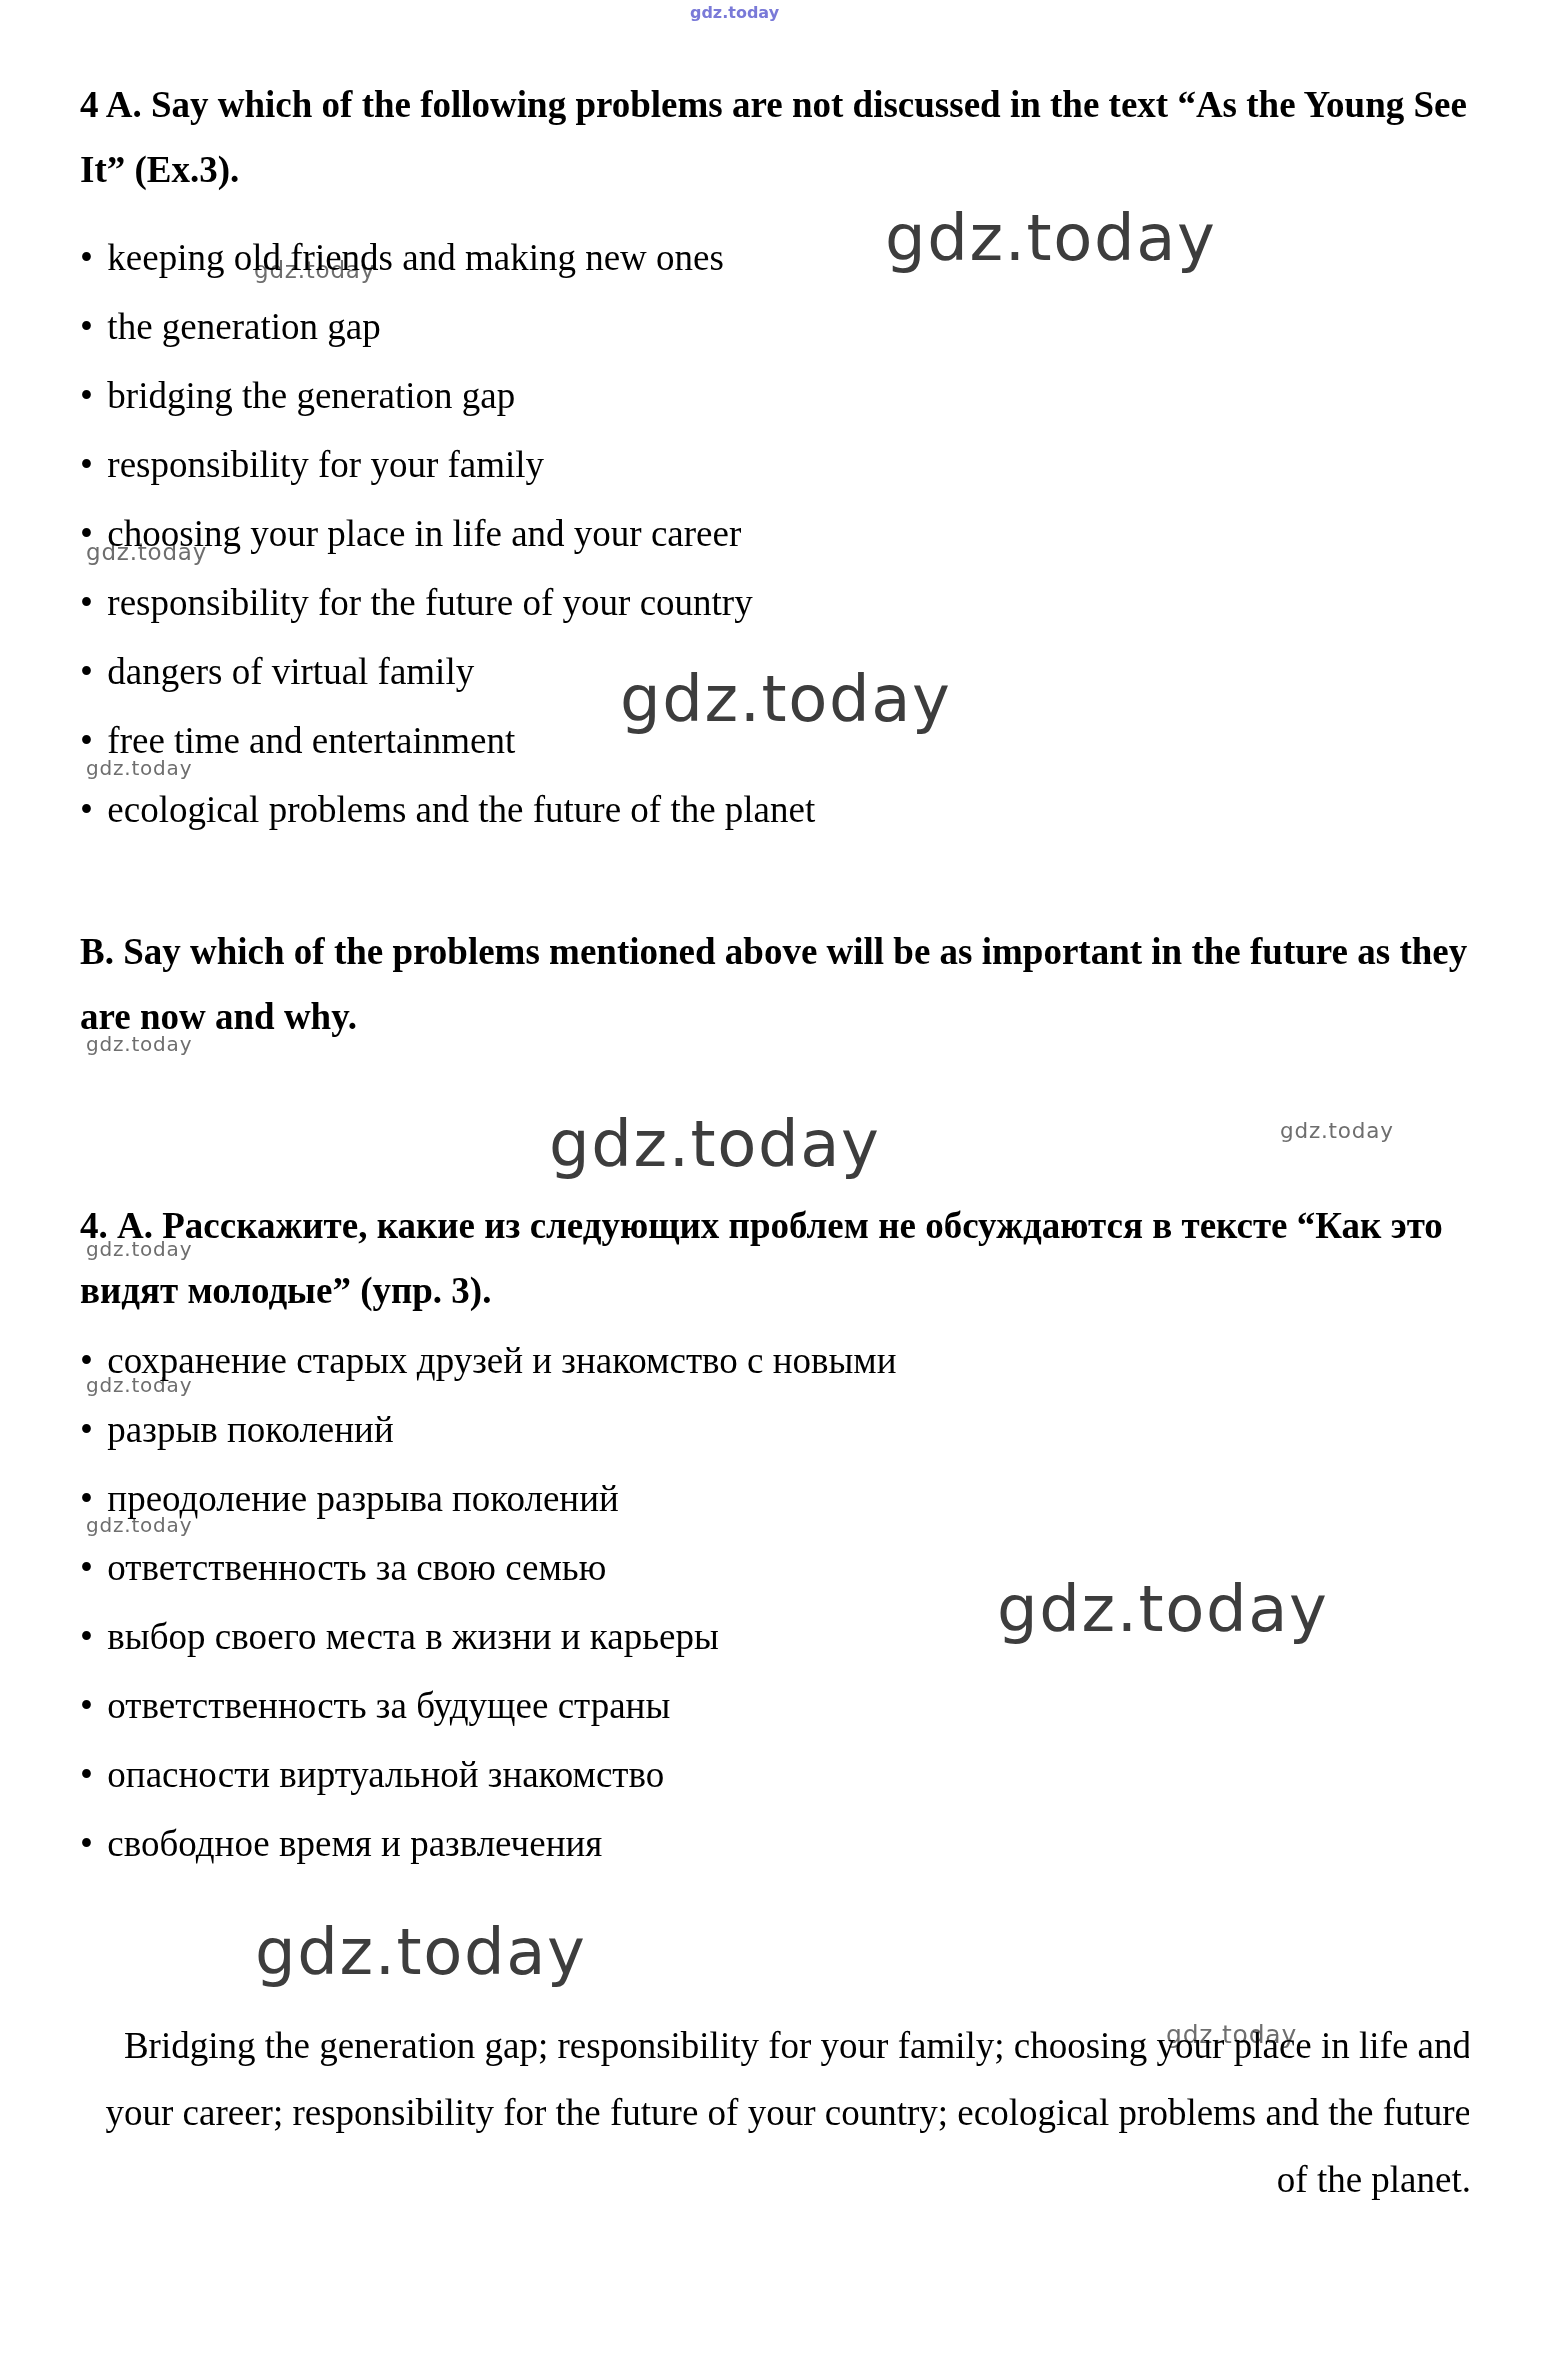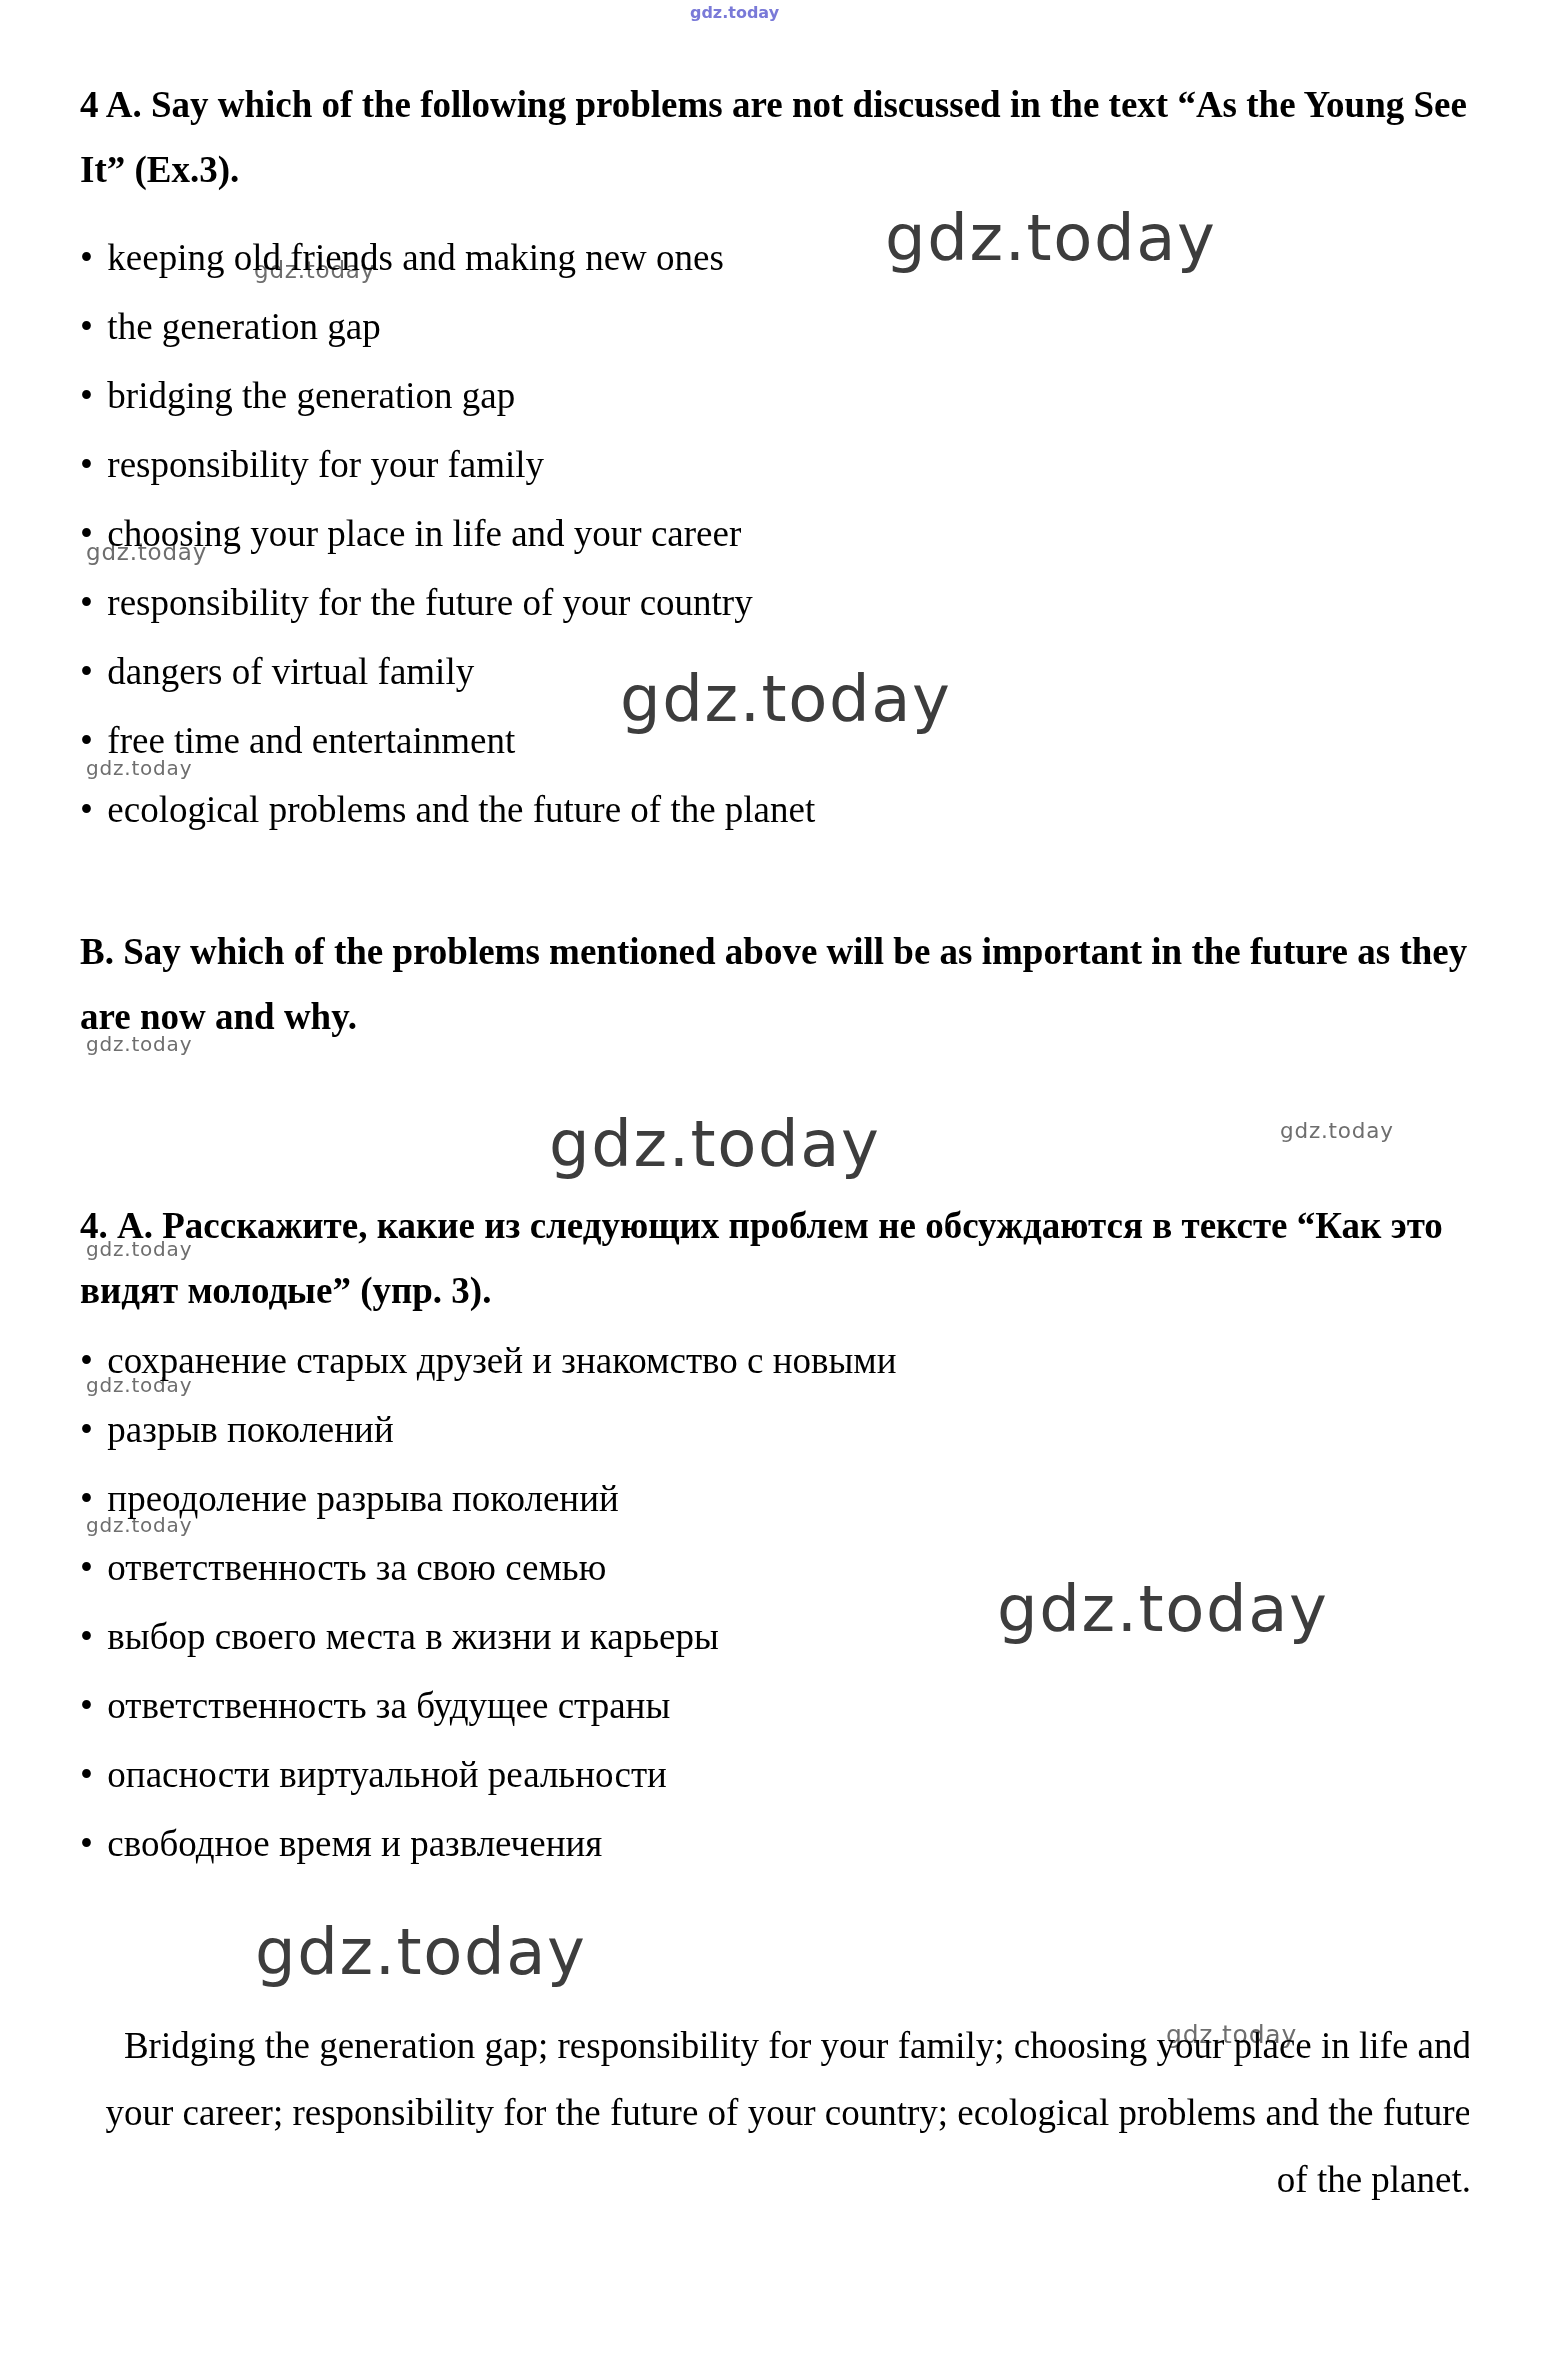--- a/index.html
+++ b/index.html
@@ -111,21 +111,21 @@
 
     <h2 class="heading heading-ru">4. А. Расскажите, какие из следующих проблем не обсуждаются в тексте “Как это видят молодые” (упр. 3).</h2>
 
     <ul class="problem-list ru-list">
       <li><span class="mk">•</span><span>сохранение старых друзей и знакомство с новыми</span></li>
       <li><span class="mk">•</span><span>разрыв поколений</span></li>
       <li><span class="mk">•</span><span>преодоление разрыва поколений</span></li>
       <li><span class="mk">•</span><span>ответственность за свою семью</span></li>
       <li><span class="mk">•</span><span>выбор своего места в жизни и карьеры</span></li>
       <li><span class="mk">•</span><span>ответственность за будущее страны</span></li>
-      <li><span class="mk">•</span><span>опасности виртуальной реальности</span></li>
+      <li><span class="mk">•</span><span>опасности виртуальной знакомство</span></li>
       <li><span class="mk">•</span><span>свободное время и развлечения</span></li>
     </ul>
 
     <p class="answer">Bridging the generation gap; responsibility for your family; choosing your place in life and your career; responsibility for the future of your country; ecological problems and the future of the planet.</p>
 
   </main>
 </div>
 
 
 </body></html>

